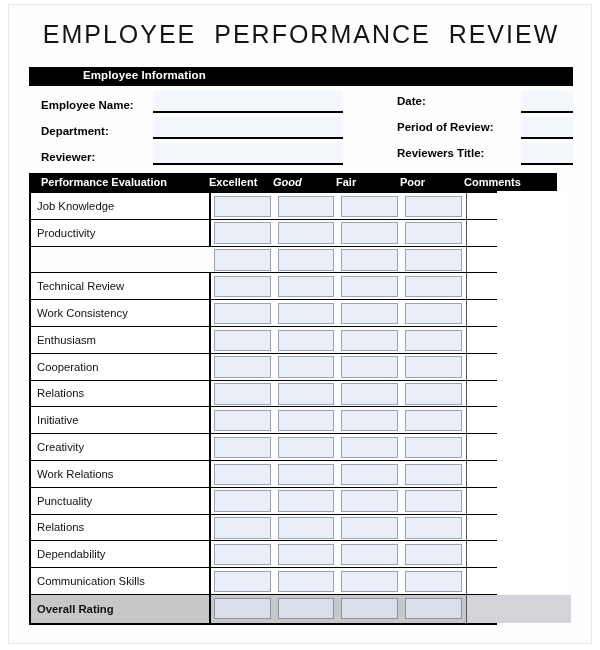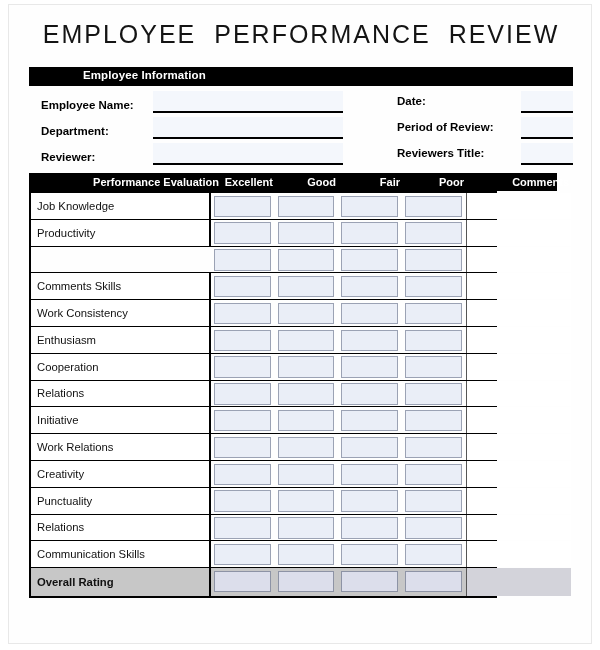--- a/index.html
+++ b/index.html
@@ -135,21 +135,21 @@
     height: 18px;
     background: #000000;
     width: 528px;
   }
   .eval-head .hcell {
     position: absolute;
     top: 3px;
     color: #ffffff;
     font-size: 11px;
     font-weight: bold;
-    text-align: right;
+    text-align: left;
     white-space: nowrap;
   }
 
   .eval-body {
     position: relative;
     width: 468px;
     border: 2.2px solid #000;
     border-top: 2.2px solid #000;
     box-sizing: border-box;
   }
@@ -249,21 +249,21 @@
         <div class="fl-line"></div>
         <span class="fr-label">Reviewers Title:</span>
         <div class="fr-line"></div>
       </div>
     </div>
 
   <div class="eval-table">
     <div class="eval-head" id="eval-head">
         <span class="hcell" style="left: 12px; width: 178px;">Performance Evaluation</span>
         <span class="hcell" style="left: 180px; width: 64px;">Excellent</span>
-        <span class="hcell" style="left: 244px; width: 63px;">Good</span>
+        <span class="hcell" style="left: 244px; width: 63px; font-style: italic;">Good</span>
         <span class="hcell" style="left: 307px; width: 64px;">Fair</span>
         <span class="hcell" style="left: 371px; width: 64px;">Poor</span>
         <span class="hcell" style="left: 435px; width: 105px;">Comments</span>
       </div>
     <div class="eval-body" id="eval-body">
         <div class="eval-row">
           <div class="rl-cell">
             <span class="rl-text">Job Knowledge</span>
           </div>
           <div class="rate-cell" style="left: 183px; width: 57px;"></div>
@@ -284,21 +284,21 @@
         </div>
         <div class="eval-row">
           <div class="rate-cell" style="left: 183px; width: 57px;"></div>
           <div class="rate-cell" style="left: 247px; width: 56px;"></div>
           <div class="rate-cell" style="left: 310px; width: 57px;"></div>
           <div class="rate-cell" style="left: 374px; width: 57px;"></div>
           <div class="cmt-cell" style="left: 435px; width: 105px;"></div>
         </div>
         <div class="eval-row">
           <div class="rl-cell">
-            <span class="rl-text">Comments Skills</span>
+            <span class="rl-text">Technical Review</span>
           </div>
           <div class="rate-cell" style="left: 183px; width: 57px;"></div>
           <div class="rate-cell" style="left: 247px; width: 56px;"></div>
           <div class="rate-cell" style="left: 310px; width: 57px;"></div>
           <div class="rate-cell" style="left: 374px; width: 57px;"></div>
           <div class="cmt-cell" style="left: 435px; width: 105px;"></div>
         </div>
         <div class="eval-row">
           <div class="rl-cell">
             <span class="rl-text">Work Consistency</span>
@@ -344,51 +344,61 @@
             <span class="rl-text">Initiative</span>
           </div>
           <div class="rate-cell" style="left: 183px; width: 57px;"></div>
           <div class="rate-cell" style="left: 247px; width: 56px;"></div>
           <div class="rate-cell" style="left: 310px; width: 57px;"></div>
           <div class="rate-cell" style="left: 374px; width: 57px;"></div>
           <div class="cmt-cell" style="left: 435px; width: 105px;"></div>
         </div>
         <div class="eval-row">
           <div class="rl-cell">
+            <span class="rl-text">Creativity</span>
+          </div>
+          <div class="rate-cell" style="left: 183px; width: 57px;"></div>
+          <div class="rate-cell" style="left: 247px; width: 56px;"></div>
+          <div class="rate-cell" style="left: 310px; width: 57px;"></div>
+          <div class="rate-cell" style="left: 374px; width: 57px;"></div>
+          <div class="cmt-cell" style="left: 435px; width: 105px;"></div>
+        </div>
+        <div class="eval-row">
+          <div class="rl-cell">
             <span class="rl-text">Work Relations</span>
           </div>
           <div class="rate-cell" style="left: 183px; width: 57px;"></div>
           <div class="rate-cell" style="left: 247px; width: 56px;"></div>
           <div class="rate-cell" style="left: 310px; width: 57px;"></div>
           <div class="rate-cell" style="left: 374px; width: 57px;"></div>
           <div class="cmt-cell" style="left: 435px; width: 105px;"></div>
         </div>
         <div class="eval-row">
           <div class="rl-cell">
-            <span class="rl-text">Creativity</span>
-          </div>
-          <div class="rate-cell" style="left: 183px; width: 57px;"></div>
-          <div class="rate-cell" style="left: 247px; width: 56px;"></div>
-          <div class="rate-cell" style="left: 310px; width: 57px;"></div>
-          <div class="rate-cell" style="left: 374px; width: 57px;"></div>
-          <div class="cmt-cell" style="left: 435px; width: 105px;"></div>
-        </div>
-        <div class="eval-row">
-          <div class="rl-cell">
             <span class="rl-text">Punctuality</span>
           </div>
           <div class="rate-cell" style="left: 183px; width: 57px;"></div>
           <div class="rate-cell" style="left: 247px; width: 56px;"></div>
           <div class="rate-cell" style="left: 310px; width: 57px;"></div>
           <div class="rate-cell" style="left: 374px; width: 57px;"></div>
           <div class="cmt-cell" style="left: 435px; width: 105px;"></div>
         </div>
         <div class="eval-row">
           <div class="rl-cell">
             <span class="rl-text">Relations</span>
+          </div>
+          <div class="rate-cell" style="left: 183px; width: 57px;"></div>
+          <div class="rate-cell" style="left: 247px; width: 56px;"></div>
+          <div class="rate-cell" style="left: 310px; width: 57px;"></div>
+          <div class="rate-cell" style="left: 374px; width: 57px;"></div>
+          <div class="cmt-cell" style="left: 435px; width: 105px;"></div>
+        </div>
+        <div class="eval-row">
+          <div class="rl-cell">
+            <span class="rl-text">Dependability</span>
           </div>
           <div class="rate-cell" style="left: 183px; width: 57px;"></div>
           <div class="rate-cell" style="left: 247px; width: 56px;"></div>
           <div class="rate-cell" style="left: 310px; width: 57px;"></div>
           <div class="rate-cell" style="left: 374px; width: 57px;"></div>
           <div class="cmt-cell" style="left: 435px; width: 105px;"></div>
         </div>
         <div class="eval-row">
           <div class="rl-cell">
             <span class="rl-text">Communication Skills</span>

